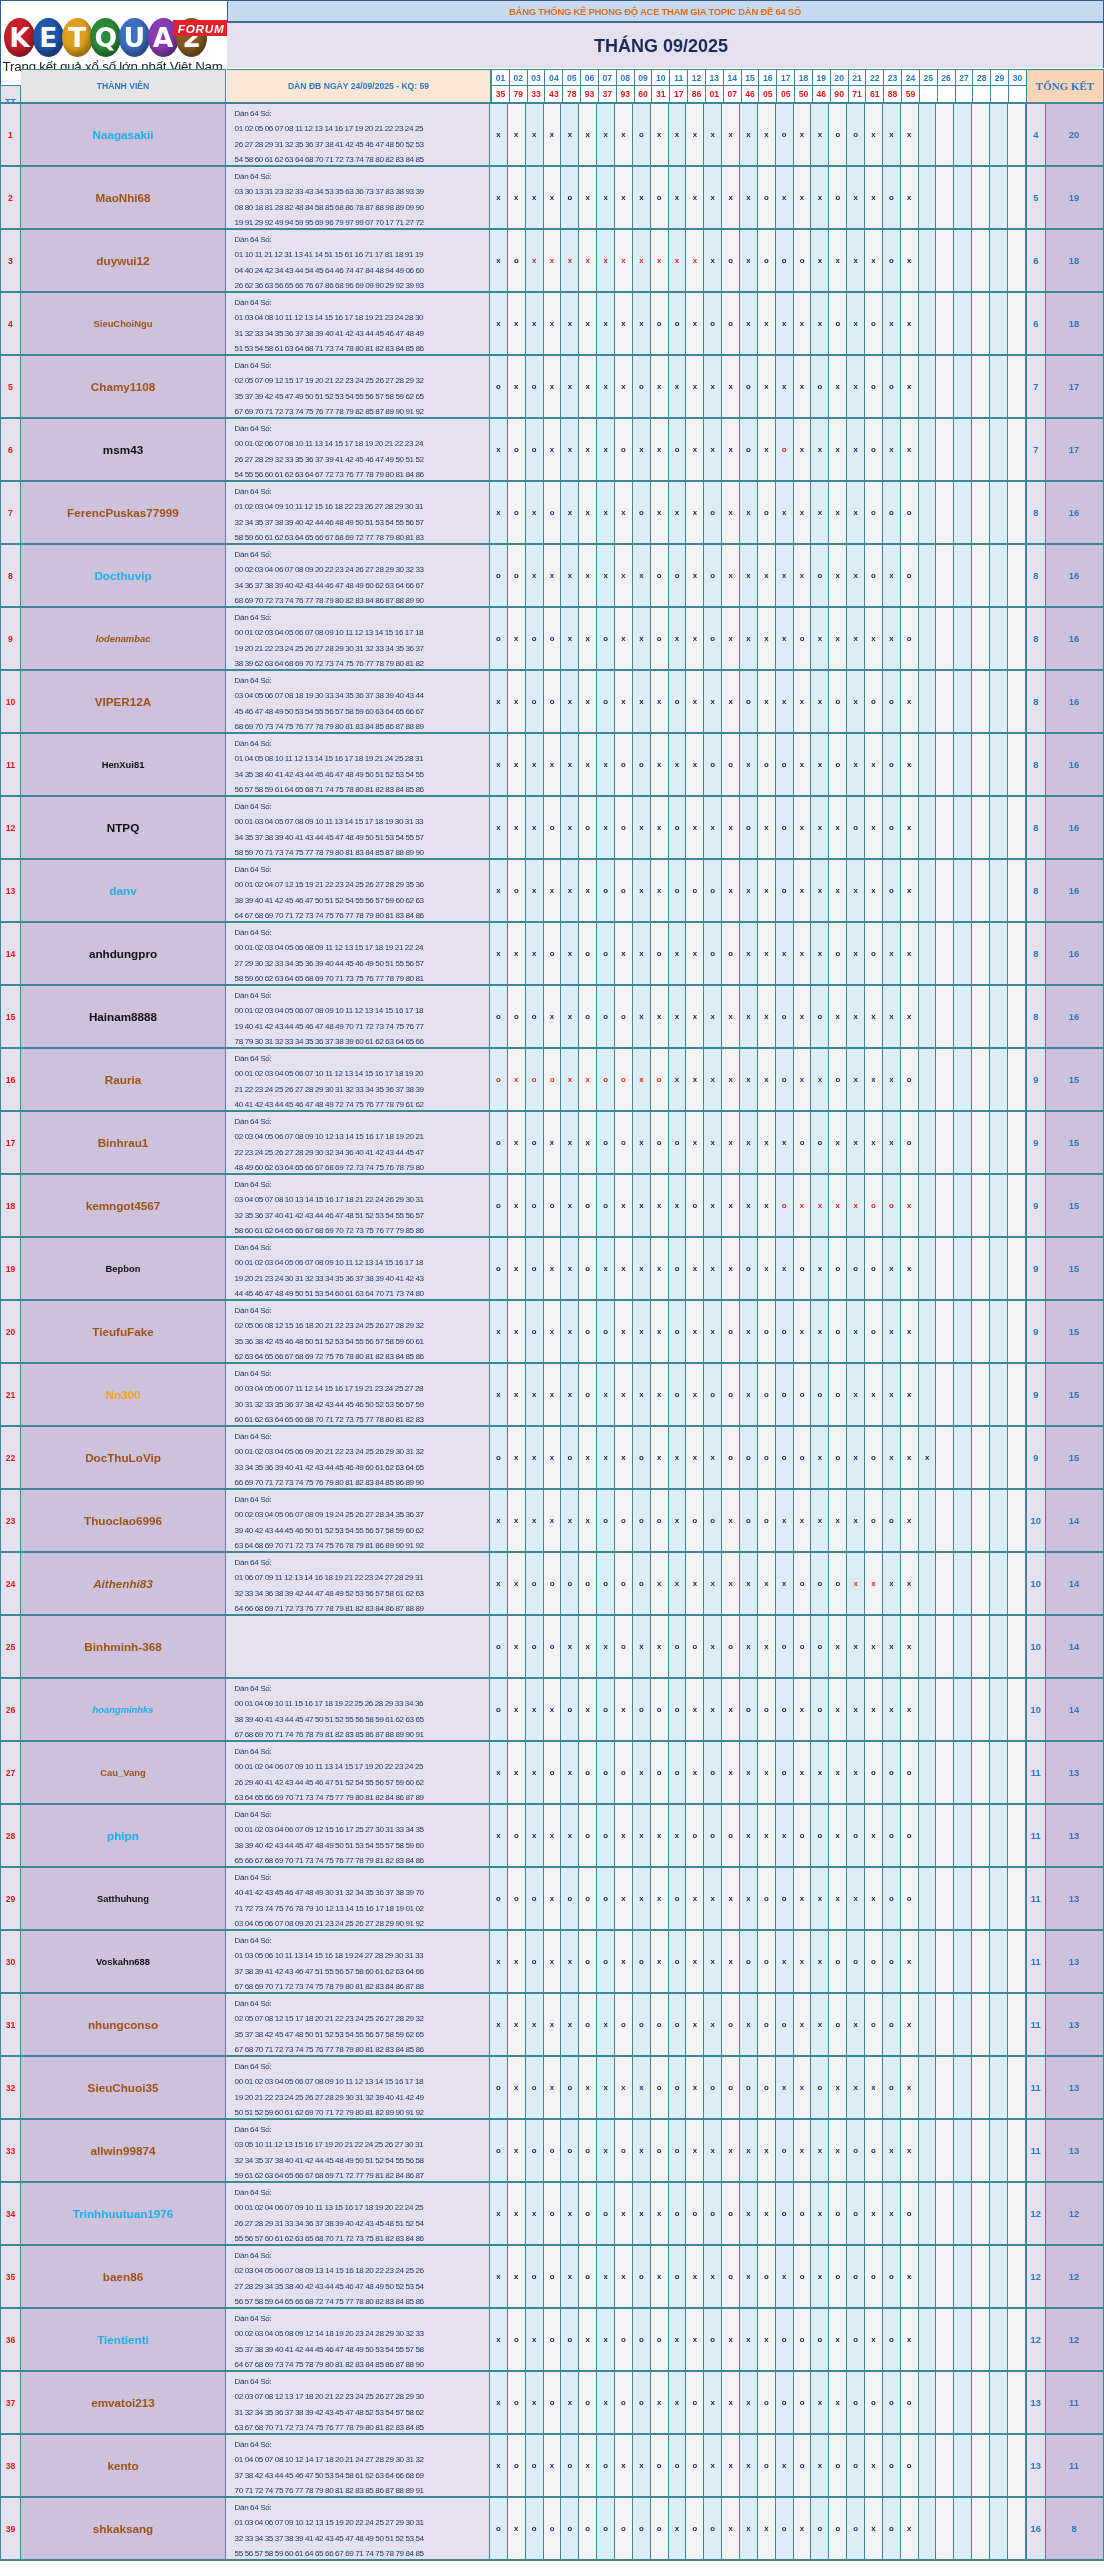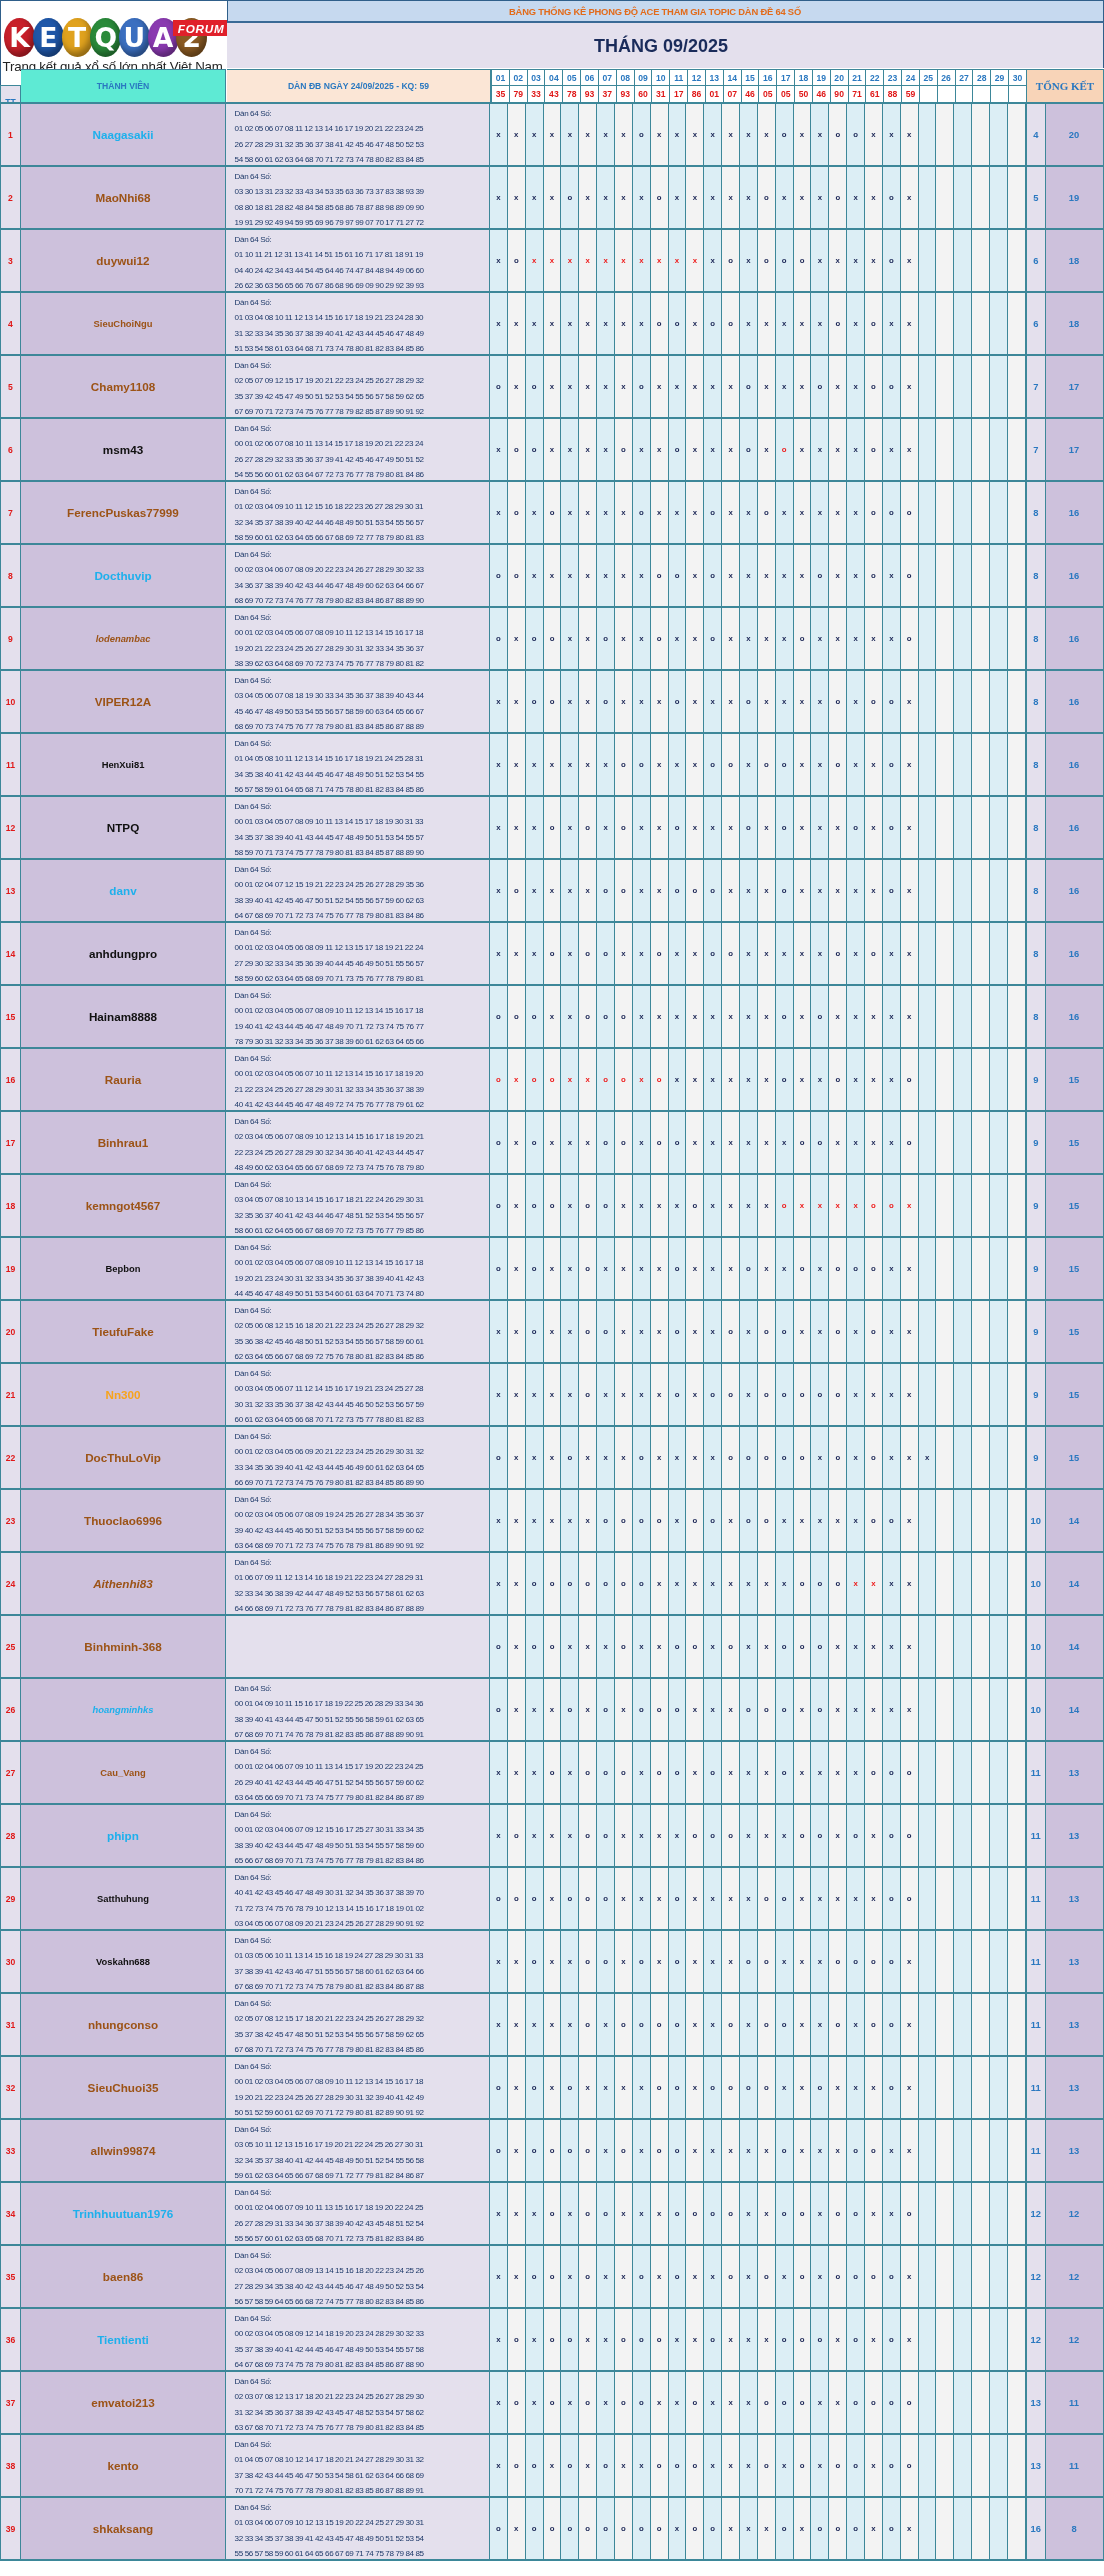--- a/index.html
+++ b/index.html
@@ -14,21 +14,21 @@
   .logo-forum { position: absolute; left: 172px; top: 19px; background: #e0202a; color: #fff; font-style: italic; font-weight: bold; font-size: 11.7px; padding: 1.6px 4.7px; letter-spacing: 0.8px; }
   .logo-tag { position: absolute; left: 1.6px; top: 58px; font-size: 13.3px; color: #222; font-family: "Liberation Sans Narrow", "Liberation Sans", sans-serif; letter-spacing: -0.2px; }
 
   .title-band { position: absolute; left: 227px; top: 0; width: 877px; height: 23.4px; background: #c6d9ef; border: 1.6px solid #2f5f8a; border-bottom: 2.3px solid #3a6a96; }
   .title-band span { position: absolute; left: 281px; top: 4.7px; font-size: 9.4px; color: #e26b1a; font-weight: bold; letter-spacing: -0.2px; }
   .month-band { position: absolute; left: 227px; top: 23.4px; width: 877px; height: 45px; background: #e4e0ed; border-right: 1.6px solid #2f5f8a; }
   .month-band span { position: absolute; left: 367px; top: 12.5px; font-size: 18px; font-weight: bold; color: #1a2b5a; }
 
   .col-head { position: absolute; top: 69px; height: 33px; display: flex; align-items: center; justify-content: center; font-size: 8.6px; font-weight: bold; color: #2a78c0; border-right: 1.6px solid #3d8799; border-top: 1.6px solid #3d8799; }
   .ch-tt { left: 0; width: 21px; background: #e4e0ed; border-left: 1.6px solid #3d8799; margin-top: 16px; }
-  .ch-name { left: 21px; width: 205px; background: #5eead4; }
+  .ch-name { left: 21px; width: 205px; background: #e5e5e5; }
   .ch-nums { left: 227px; width: 264px; background: #fbe6d6; }
   .ch-total { left: 1027px; width: 77px; background: #f8d4b8; font-size: 11px; font-family: Liberation Serif, serif; }
 
   .days-head { position: absolute; left: 491px; top: 69px; width: 536px; height: 33px; border-left: 1.6px solid #3d8799; }
   .days-row { display: flex; height: 16.4px; border-top: 1.6px solid #3d8799; }
   .days-row .dc { width: 18px; display: flex; align-items: center; justify-content: center; font-size: 8.6px; font-weight: bold; border-right: 0.8px solid #3d8799; background: #ffffff; }
   .days-row.nums .dc { color: #2a78c0; }
   .days-row.res .dc { color: #e01818; }
 
   

